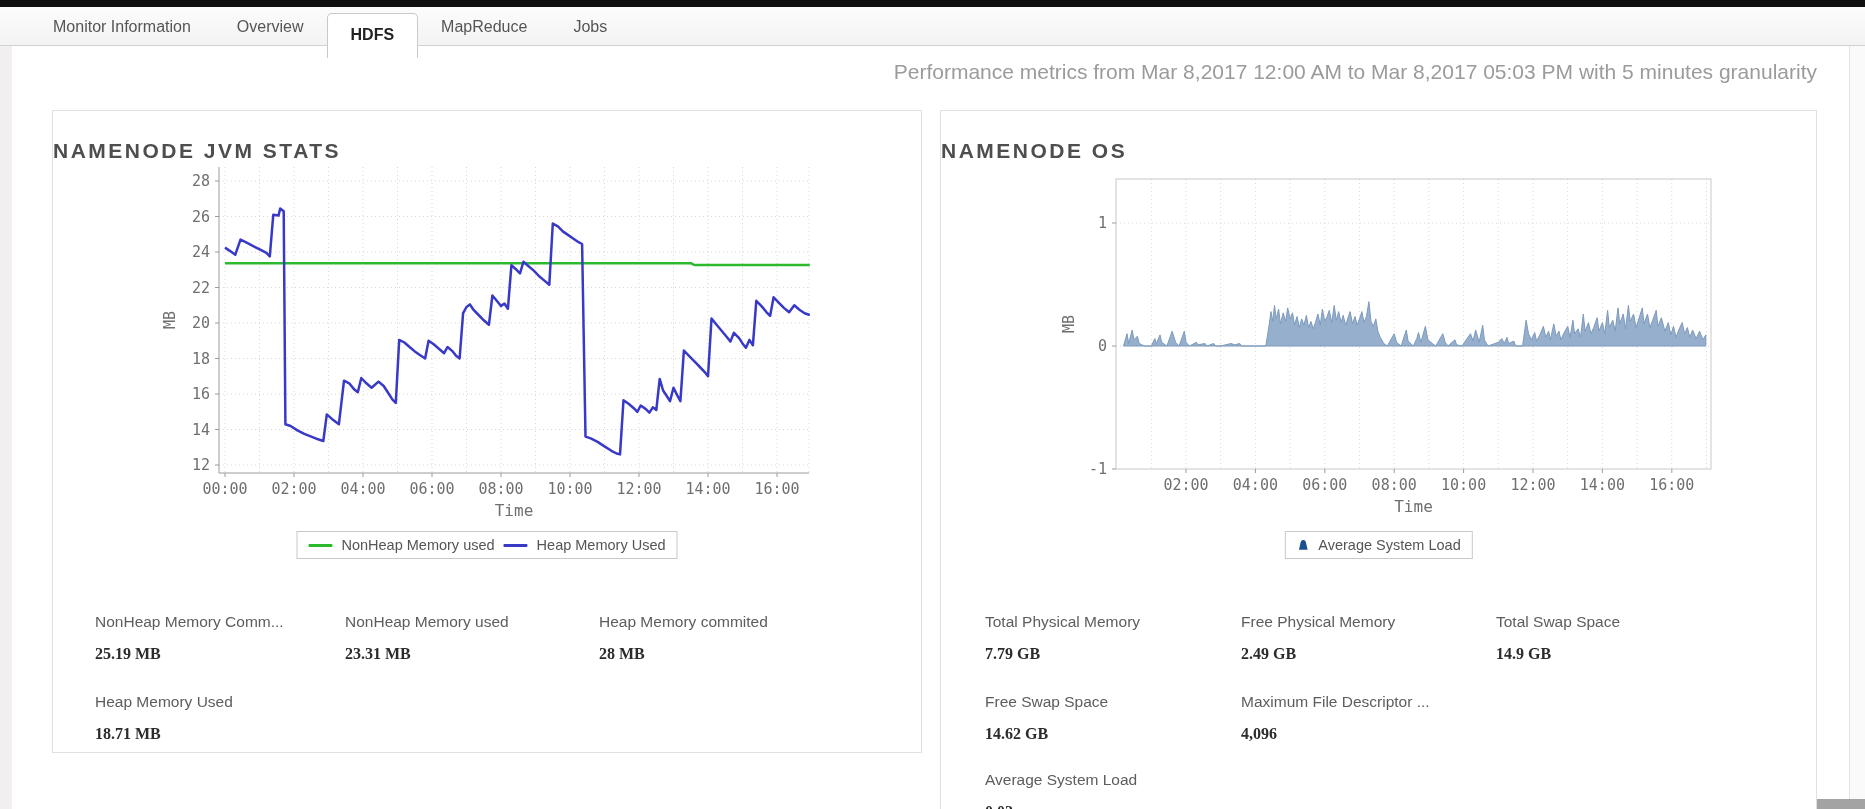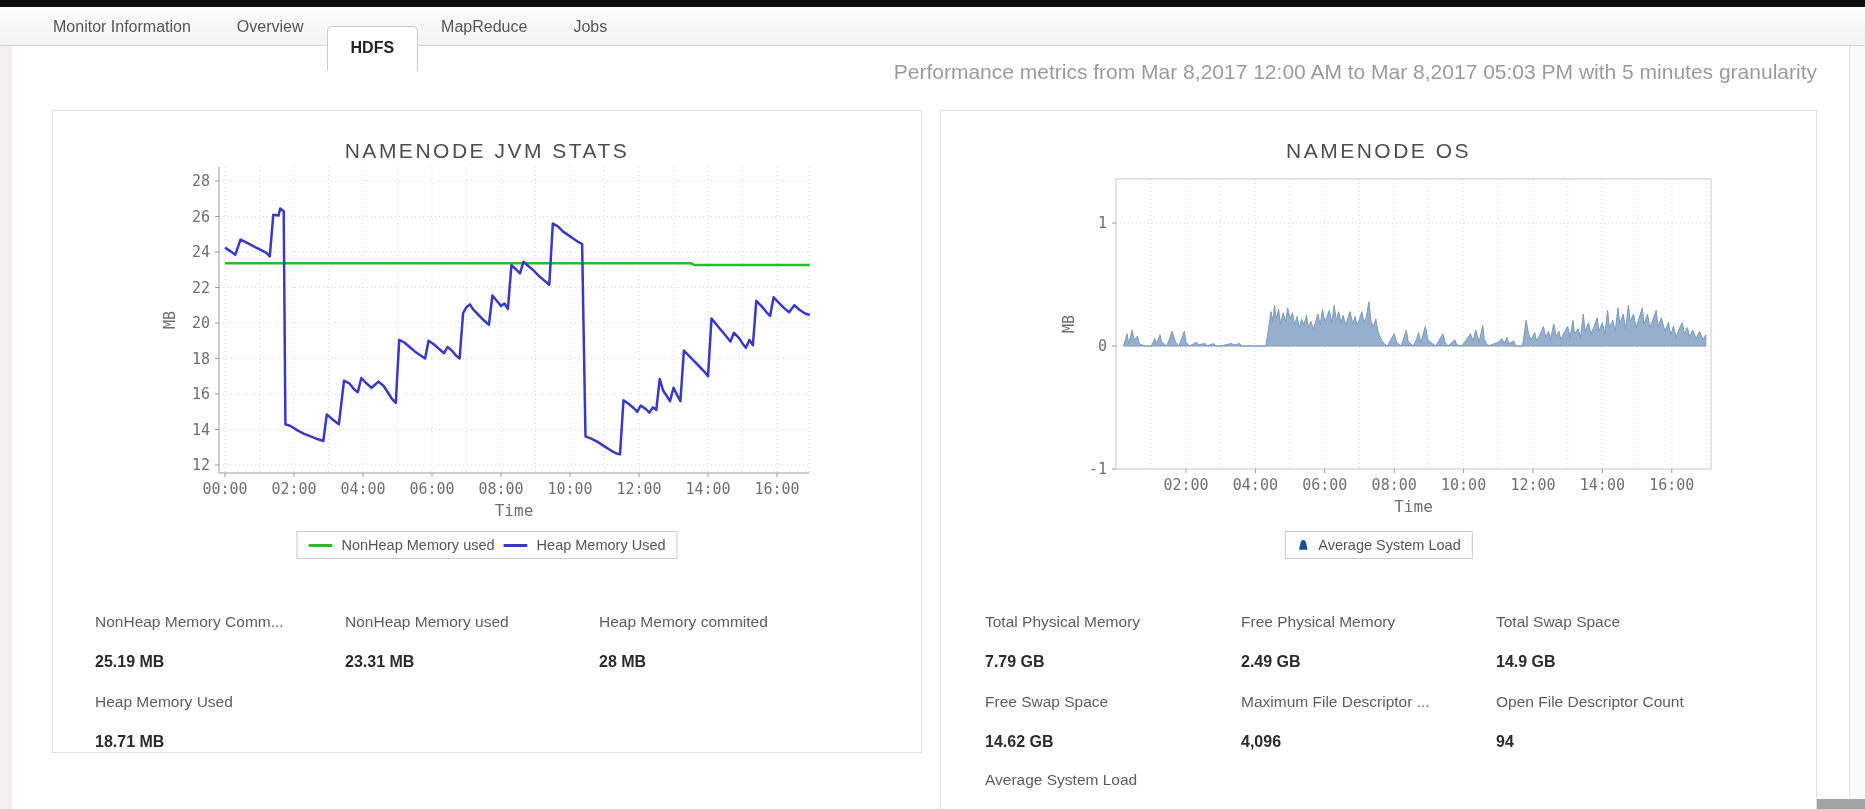--- a/index.html
+++ b/index.html
@@ -7,45 +7,45 @@
 
   
   .topbar{position:absolute;left:0;top:0;width:1865px;height:7px;background:#0f0f0f;}
 
   
   .tabbar{position:absolute;left:0;top:7px;width:1865px;height:39px;
     background:linear-gradient(180deg,#fcfcfc,#f3f3f3);
     border-bottom:1px solid #d2d2d2;display:flex;align-items:stretch;padding-left:30px;box-sizing:border-box;overflow:visible;z-index:5;}
   .tab{font-size:16px;color:#555;line-height:39px;padding:0 23px;cursor:pointer;white-space:nowrap;}
   .tab.active{background:#fff;border:1px solid #c9c9c9;border-bottom:none;border-radius:5px 5px 0 0;
-    height:45px;line-height:41px;margin-top:19px;font-weight:bold;color:#222;z-index:6;box-sizing:border-box;}
+    height:45px;line-height:41px;margin-top:6px;font-weight:bold;color:#222;z-index:6;box-sizing:border-box;}
 
   .subtitle{position:absolute;top:60px;right:48px;font-size:21px;color:#9b9b9b;}
 
   .left-strip{position:absolute;left:0;top:46px;width:12px;height:763px;background:#f1eff0;}
   .vscroll{position:absolute;right:0;top:46px;width:15px;height:763px;background:#fafafa;border-left:1px solid #e4e4e4;}
   .hscroll-thumb{position:absolute;left:1638px;top:799px;width:227px;height:10px;background:#a3a3a3;}
 
   .card{position:absolute;background:#fff;border:1px solid #e2e0e0;box-sizing:border-box;}
   #card-jvm{left:52px;top:110px;width:870px;height:643px;}
   #card-os{left:940px;top:110px;width:877px;height:715px;}
 
-  .chart-title{position:absolute;top:28px;left:0;width:100%;text-align:center;
-    font-size:21px;font-weight:normal;letter-spacing:2.5px;color:#4e4e4e;}
+  .chart-title{position:absolute;top:28px;left:0;width:100%;
+    font-size:21px;font-weight:bold;letter-spacing:2.5px;color:#4e4e4e;}
 
   .chart-svg{position:absolute;left:0;top:0;}
 
   .legend{position:absolute;top:420px;left:50%;transform:translateX(-50%);
     border:1px solid #c9c9c9;background:#fff;display:flex;align-items:center;gap:9px;
     padding:5px 11px;font-size:14.5px;color:#555;white-space:nowrap;}
   .swatch{display:inline-block;width:24px;height:3px;border-radius:1px;}
 
   .stat{position:absolute;width:240px;}
   .stat .lbl{font-size:15.5px;color:#5d5d5d;white-space:nowrap;}
-  .stat .val{font-size:16px;font-weight:bold;color:#2c2c2c;margin-top:22px;white-space:nowrap;}
+  .stat .val{font-size:16px;font-weight:bold;color:#2c2c2c;margin-top:14px;white-space:nowrap;font-family:Liberation Serif, serif;}
 </style>
 </head>
 <body>
 
 <div id="page">
   <div class="topbar"></div>
 
   <div class="tabbar">
     <div class="tab">Monitor Information</div>
     <div class="tab">Overview</div>
@@ -229,22 +229,18 @@
       <div class="val">14.9 GB</div>
     </div>
     <div class="stat" style="left:44px;top:582px;">
       <div class="lbl">Free Swap Space</div>
       <div class="val">14.62 GB</div>
     </div>
     <div class="stat" style="left:300px;top:582px;">
       <div class="lbl">Maximum File Descriptor ...</div>
       <div class="val">4,096</div>
     </div>
-    <div class="stat" style="left:555px;top:582px;">
-      <div class="lbl">Open File Descriptor Count</div>
-      <div class="val">94</div>
-    </div>
     <div class="stat" style="left:44px;top:660px;">
       <div class="lbl">Average System Load</div>
       <div class="val">0.02</div>
     </div>
   </div>
 </div>
 
 </body></html>

